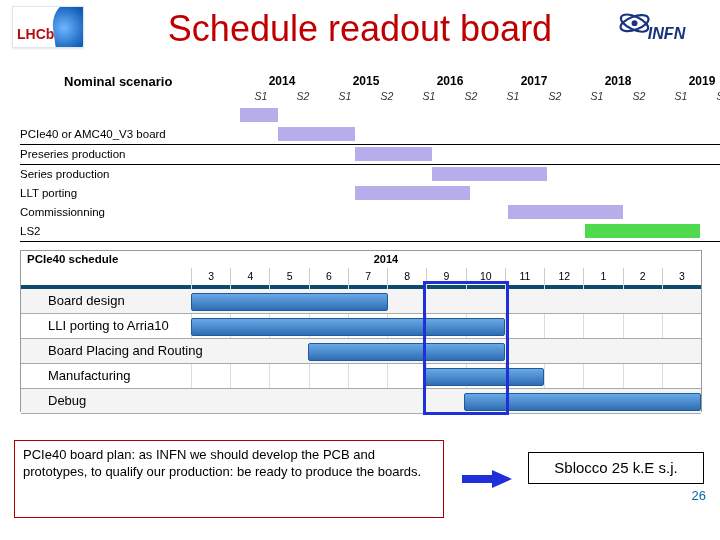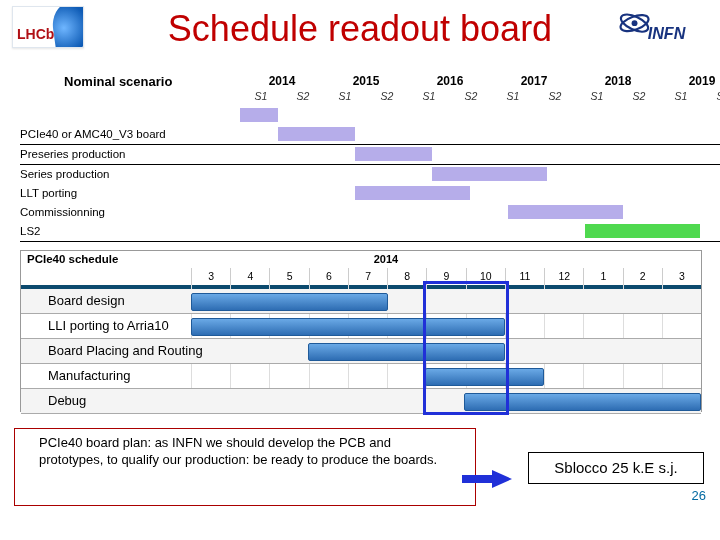--- a/index.html
+++ b/index.html
@@ -38,21 +38,21 @@
   .g2-body{position:relative;}
   .g2-row{position:relative;height:24px;border-bottom:1px solid #aaa;}
   .g2-row:nth-child(odd){background:#f4f4f4;}
   .g2-row .t{position:absolute;left:6px;top:4px;font-size:13px;padding-left:21px;}
   .g2-row .area{position:absolute;left:170px;right:0;top:0;bottom:0;}
   .g2-row .bar2{position:absolute;top:4px;height:16px;background:linear-gradient(#6aa9e6,#2e6db3);border:1px solid #1f5a99;border-radius:2px;}
   .g2 .vgrid{position:absolute;left:170px;right:0;top:34px;bottom:0;display:flex;pointer-events:none;}
   .g2 .vgrid span{flex:1;border-left:1px solid #ddd;}
   .g2 .hl{position:absolute;border:3px solid #2030d8;background:transparent;}
 
-  .note-box{position:absolute;left:14px;top:428px;width:412px;height:64px;border:1px solid #a00;padding:6px 24px;font-size:13px;line-height:1.3;}
+  .note-box{position:absolute;left:14px;top:440px;width:412px;height:64px;border:1px solid #a00;padding:6px 8px;font-size:13px;line-height:1.3;}
   .arrow{position:absolute;left:462px;top:470px;width:50px;height:18px;}
   .arrow svg{width:100%;height:100%;}
   .sblocco{position:absolute;left:528px;top:452px;width:174px;height:30px;border:1px solid #000;text-align:center;font-size:15px;line-height:30px;}
   .pagenum{position:absolute;right:14px;bottom:6px;font-size:13px;color:#0369a1;}
 </style>
 </head>
 <body>
 
 <div class="slide">
   <div class="logo-left">

